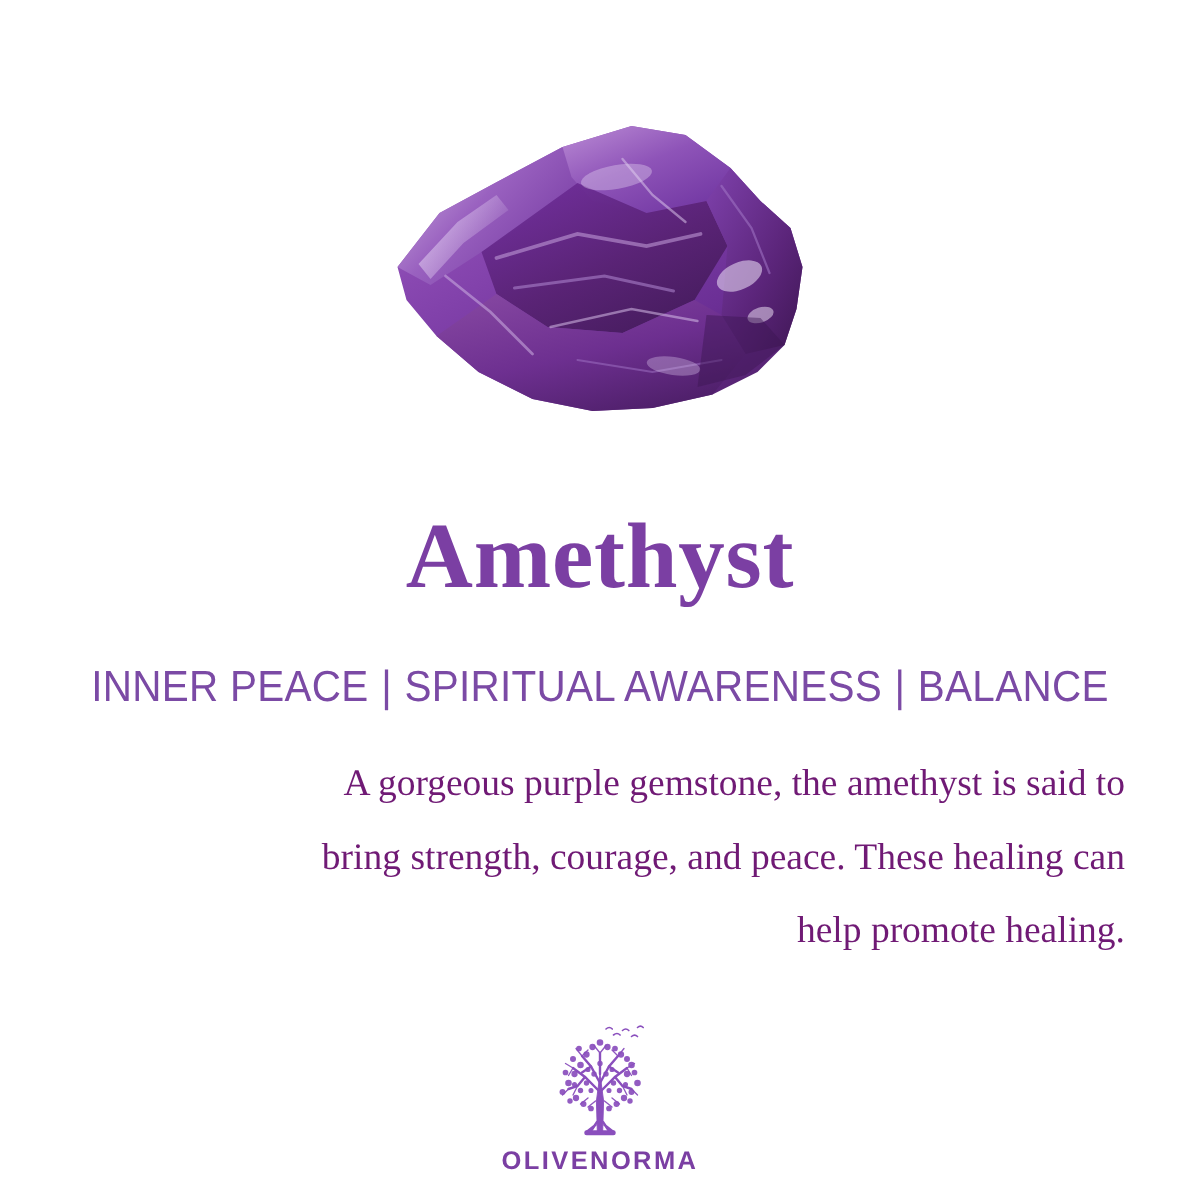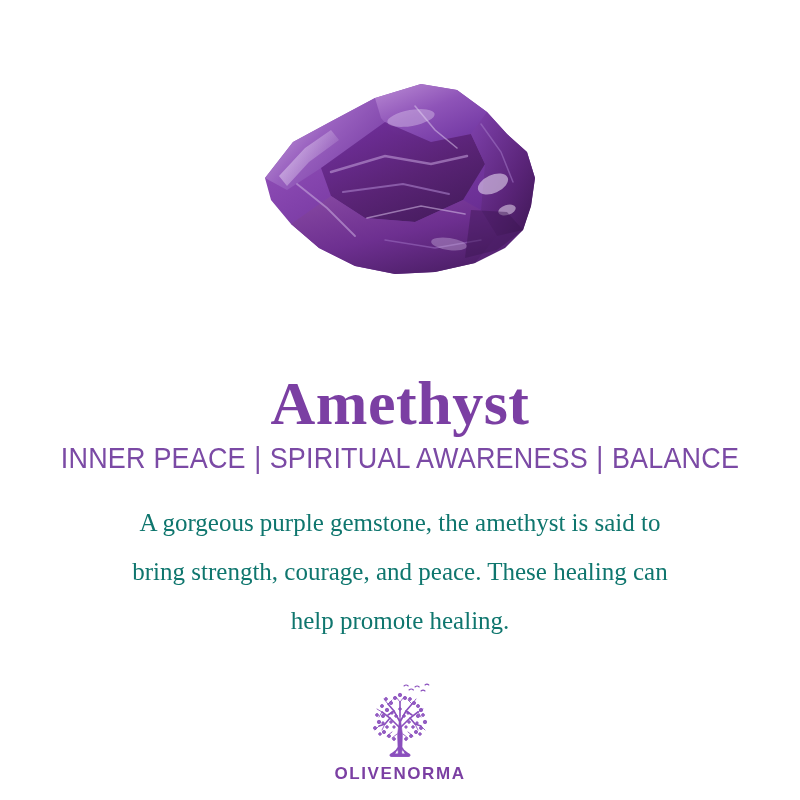--- a/index.html
+++ b/index.html
@@ -41,21 +41,20 @@
     left: 0;
     top: 337px;
     width: 800px;
     text-align: center;
     font-family: "Liberation Serif", "DejaVu Serif", serif;
     font-size: 62px;
     line-height: 68px;
     font-weight: 700;
     color: #7b3fa3;
     letter-spacing: 0.5px;
-    margin-top: 32px;
   }
 
   
   .subtitle {
     position: absolute;
     left: 0;
     top: 441px;
     width: 800px;
     text-align: center;
     color: #7b4aa5;
@@ -77,25 +76,25 @@
     font-weight: 300;
     padding: 0 9px;
   }
 
   
   .desc {
     position: absolute;
     left: 50px;
     top: 498px;
     width: 700px;
-    text-align: center;
+    text-align: right;
     font-family: "Liberation Serif", "DejaVu Serif", serif;
     font-size: 25px;
     line-height: 49px;
-    color: #0f766e;
+    color: #701a75;
   }
   .desc .line {
     display: block;
     white-space: nowrap;
   }
 
   
   .brand {
     position: absolute;
     left: 0;

